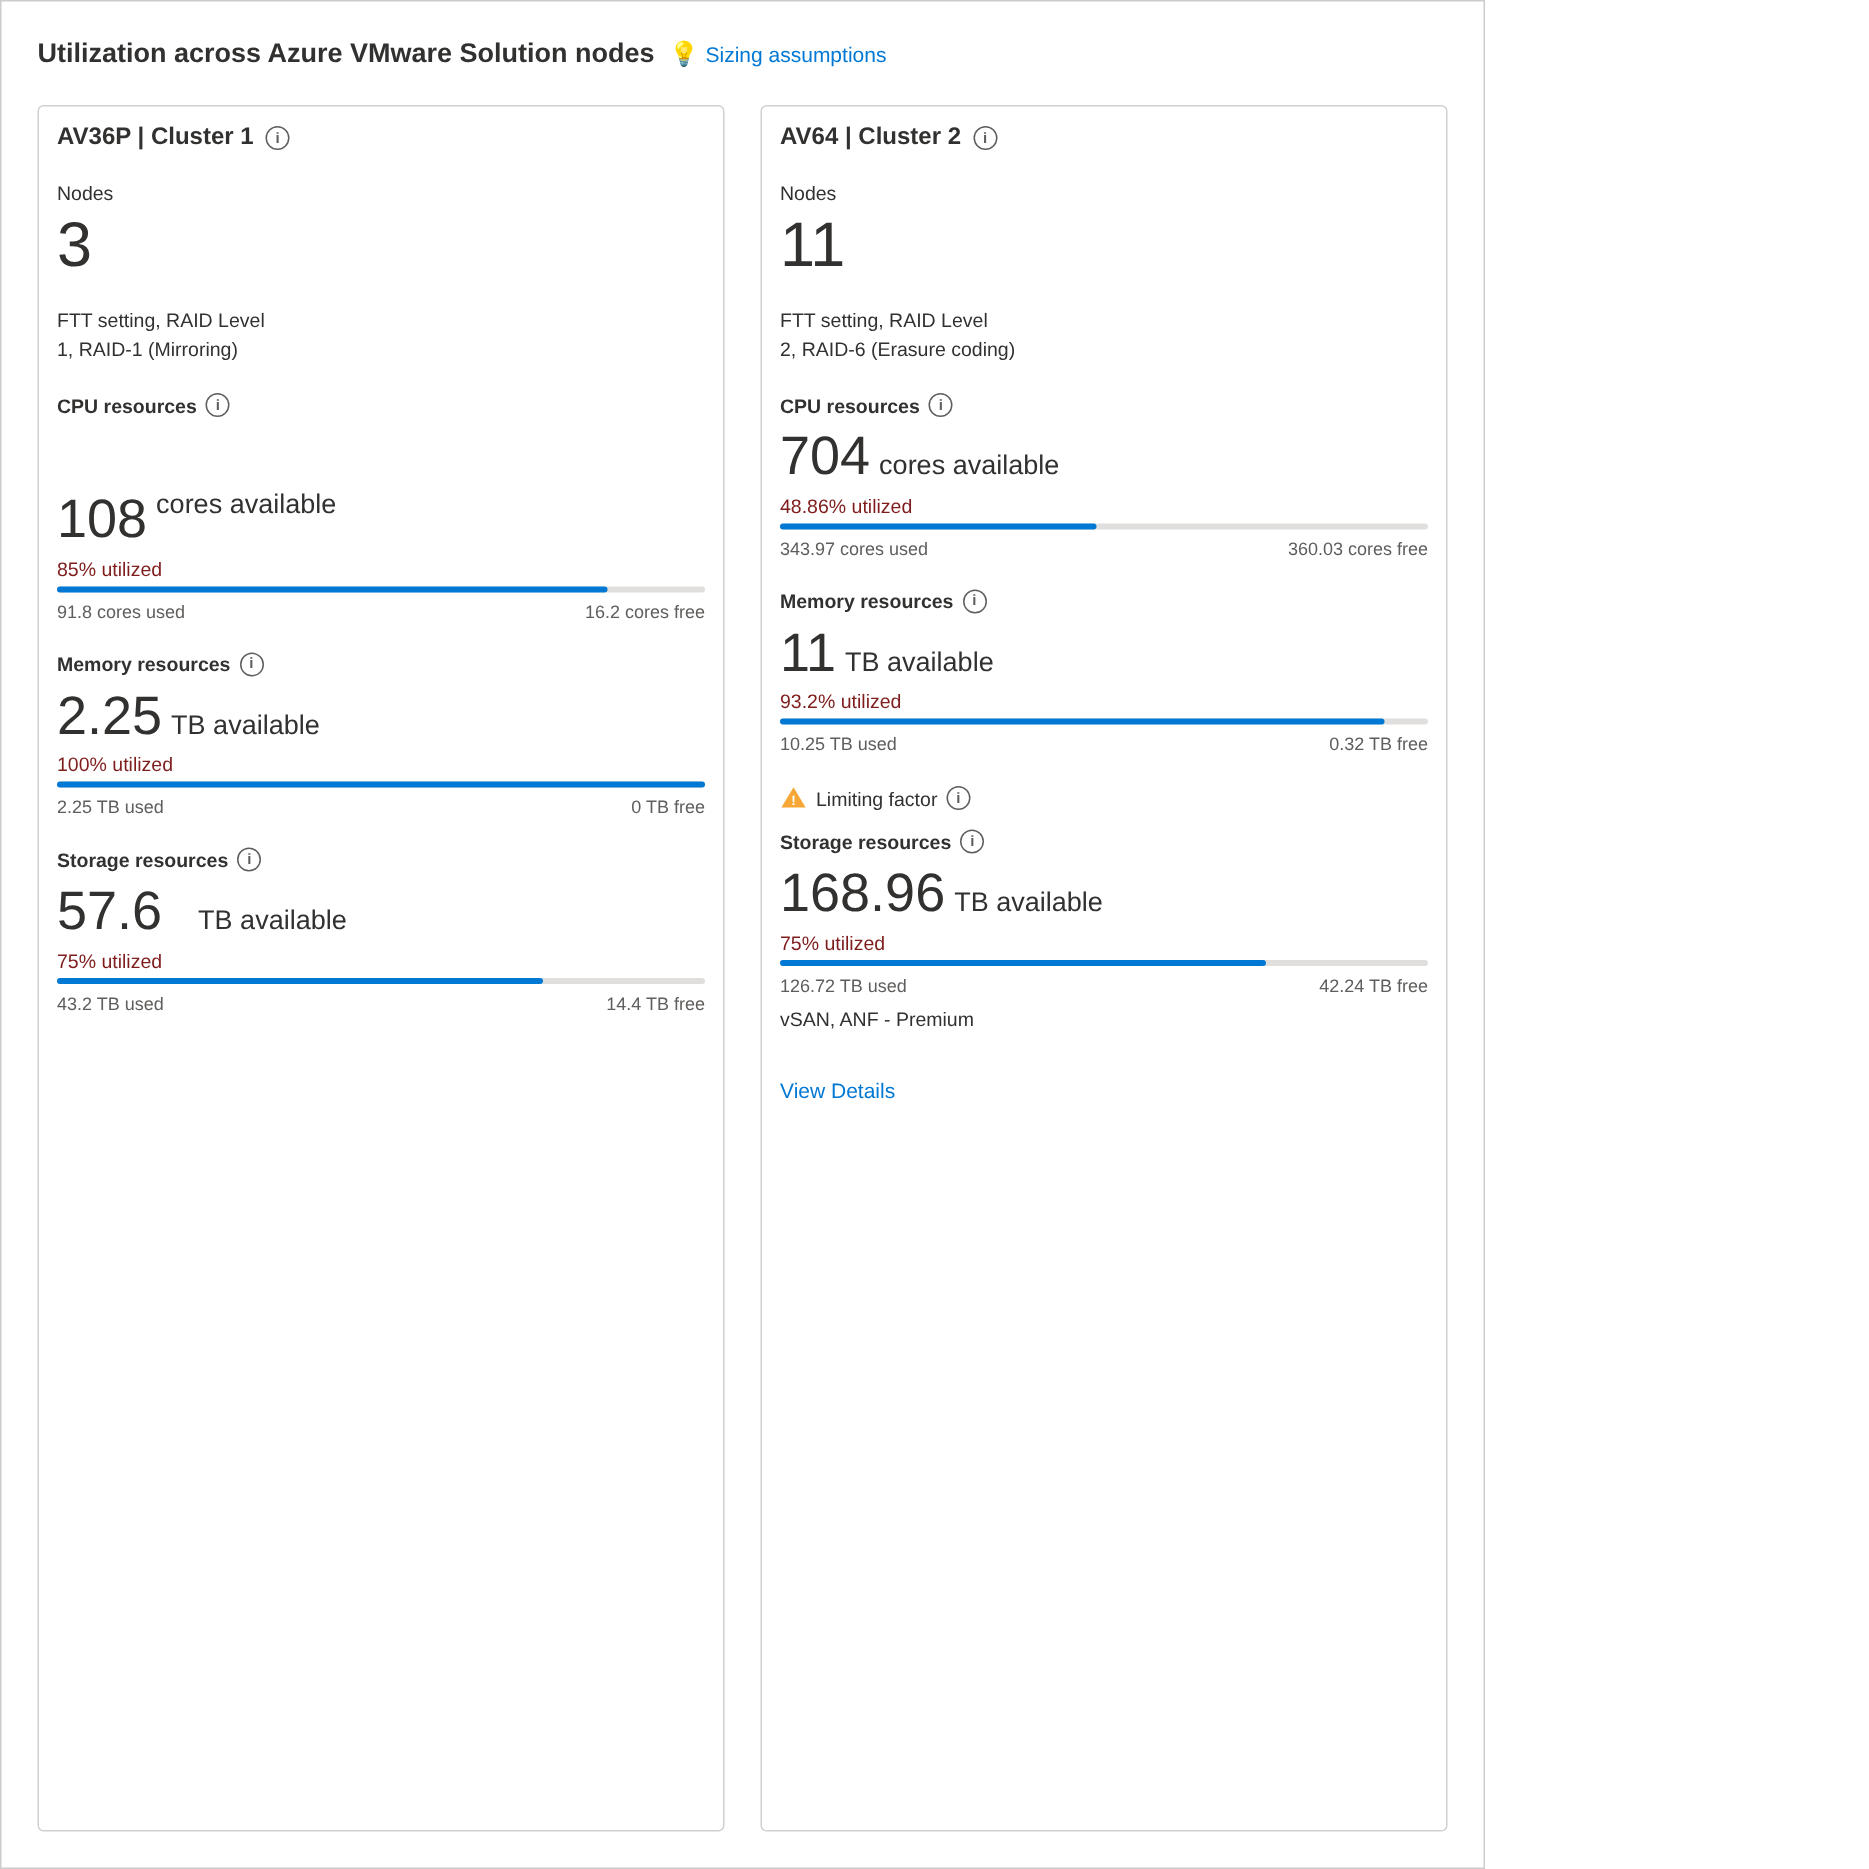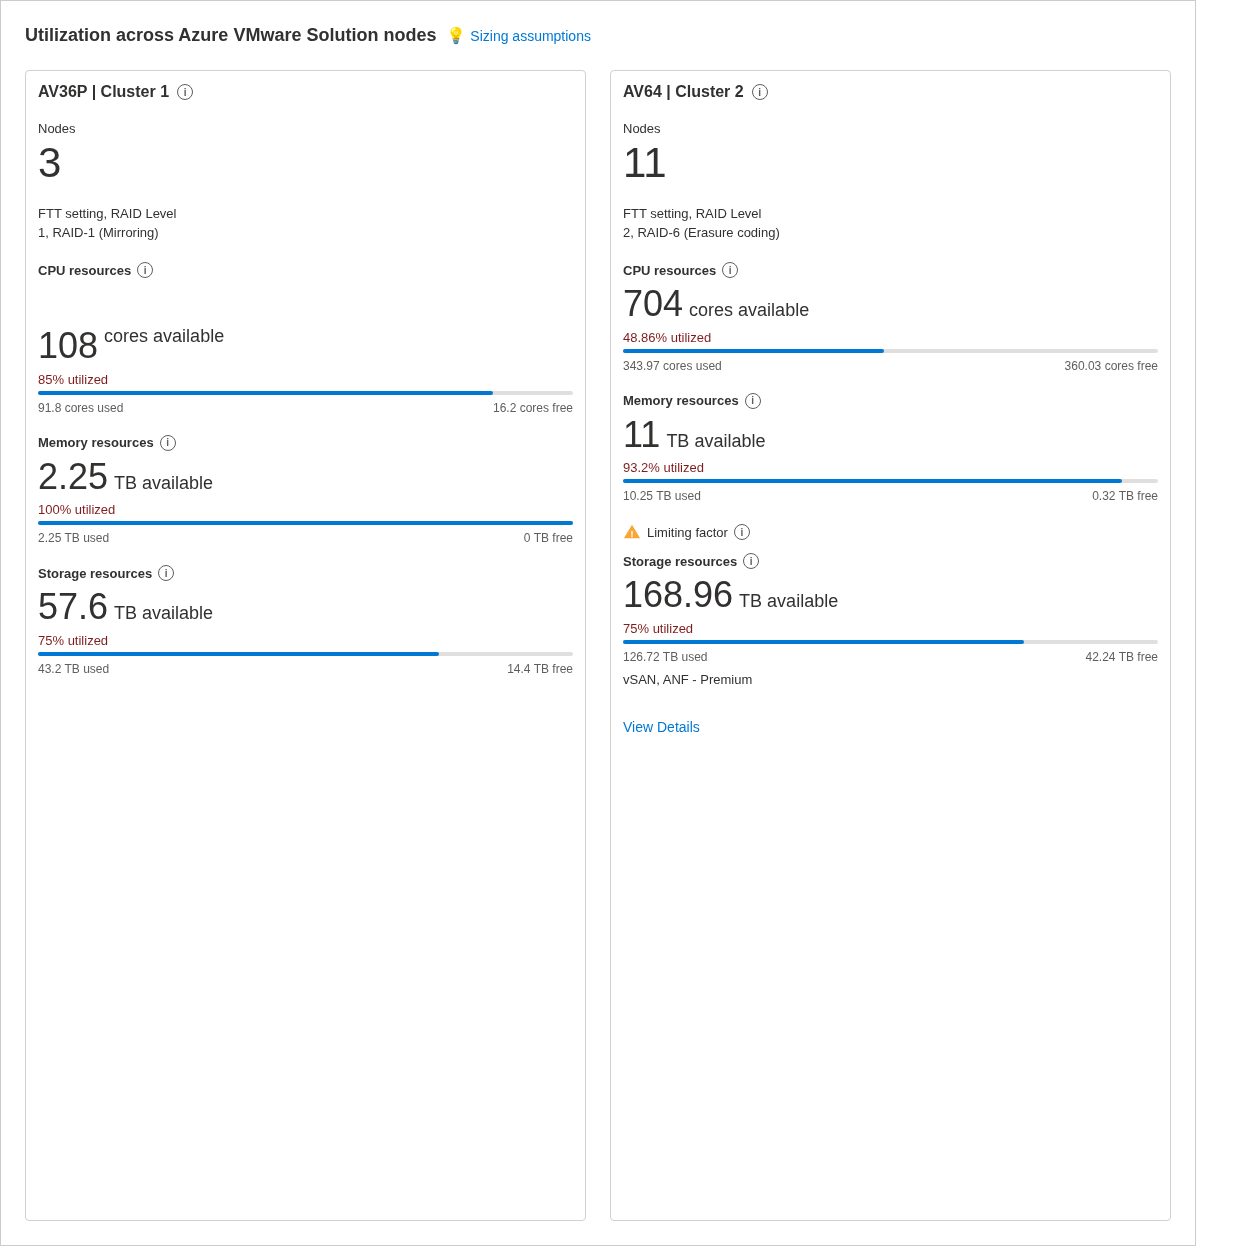--- a/index.html
+++ b/index.html
@@ -7,21 +7,21 @@
       font-family: 'Segoe UI', Arial, sans-serif;
       font-size: 14px;
       background: #fff;
       color: #323130;
       width: 1246px;
       height: 1246px;
       overflow: hidden;
     }
     .outer {
       border: 1px solid #ccc;
-      width: 1196px;
+      width: 990px;
       height: 1246px;
       padding: 24px;
       display: flex;
       flex-direction: column;
     }
     .page-header {
       display: flex;
       align-items: center;
       gap: 10px;
       margin-bottom: 24px;
@@ -237,21 +237,21 @@
           <span>2.25 TB used</span>
           <span>0 TB free</span>
         </div>
       </div>
 
       <div class="section">
         <div class="resource-header">
           <span>Storage resources</span>
           <span class="info-icon">i</span>
         </div>
-        <div style="display:flex;align-items:baseline;gap:6px;">
+        <div style="display:flex;align-items:baseline;gap:24px;">
           <span class="big-number">57.6</span>
           <span class="big-number-unit">TB available</span>
         </div>
         <div class="utilized-text">75% utilized</div>
         <div class="progress-bar-container">
           <div class="progress-bar-fill" style="width:75%"></div>
         </div>
         <div class="cores-row">
           <span>43.2 TB used</span>
           <span>14.4 TB free</span>

